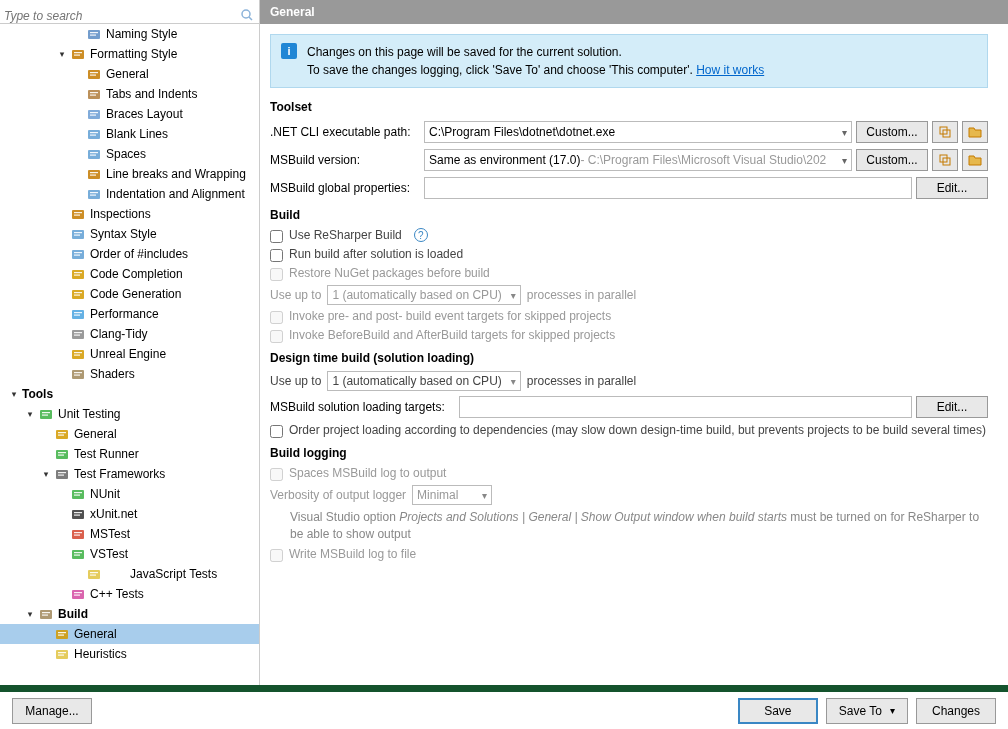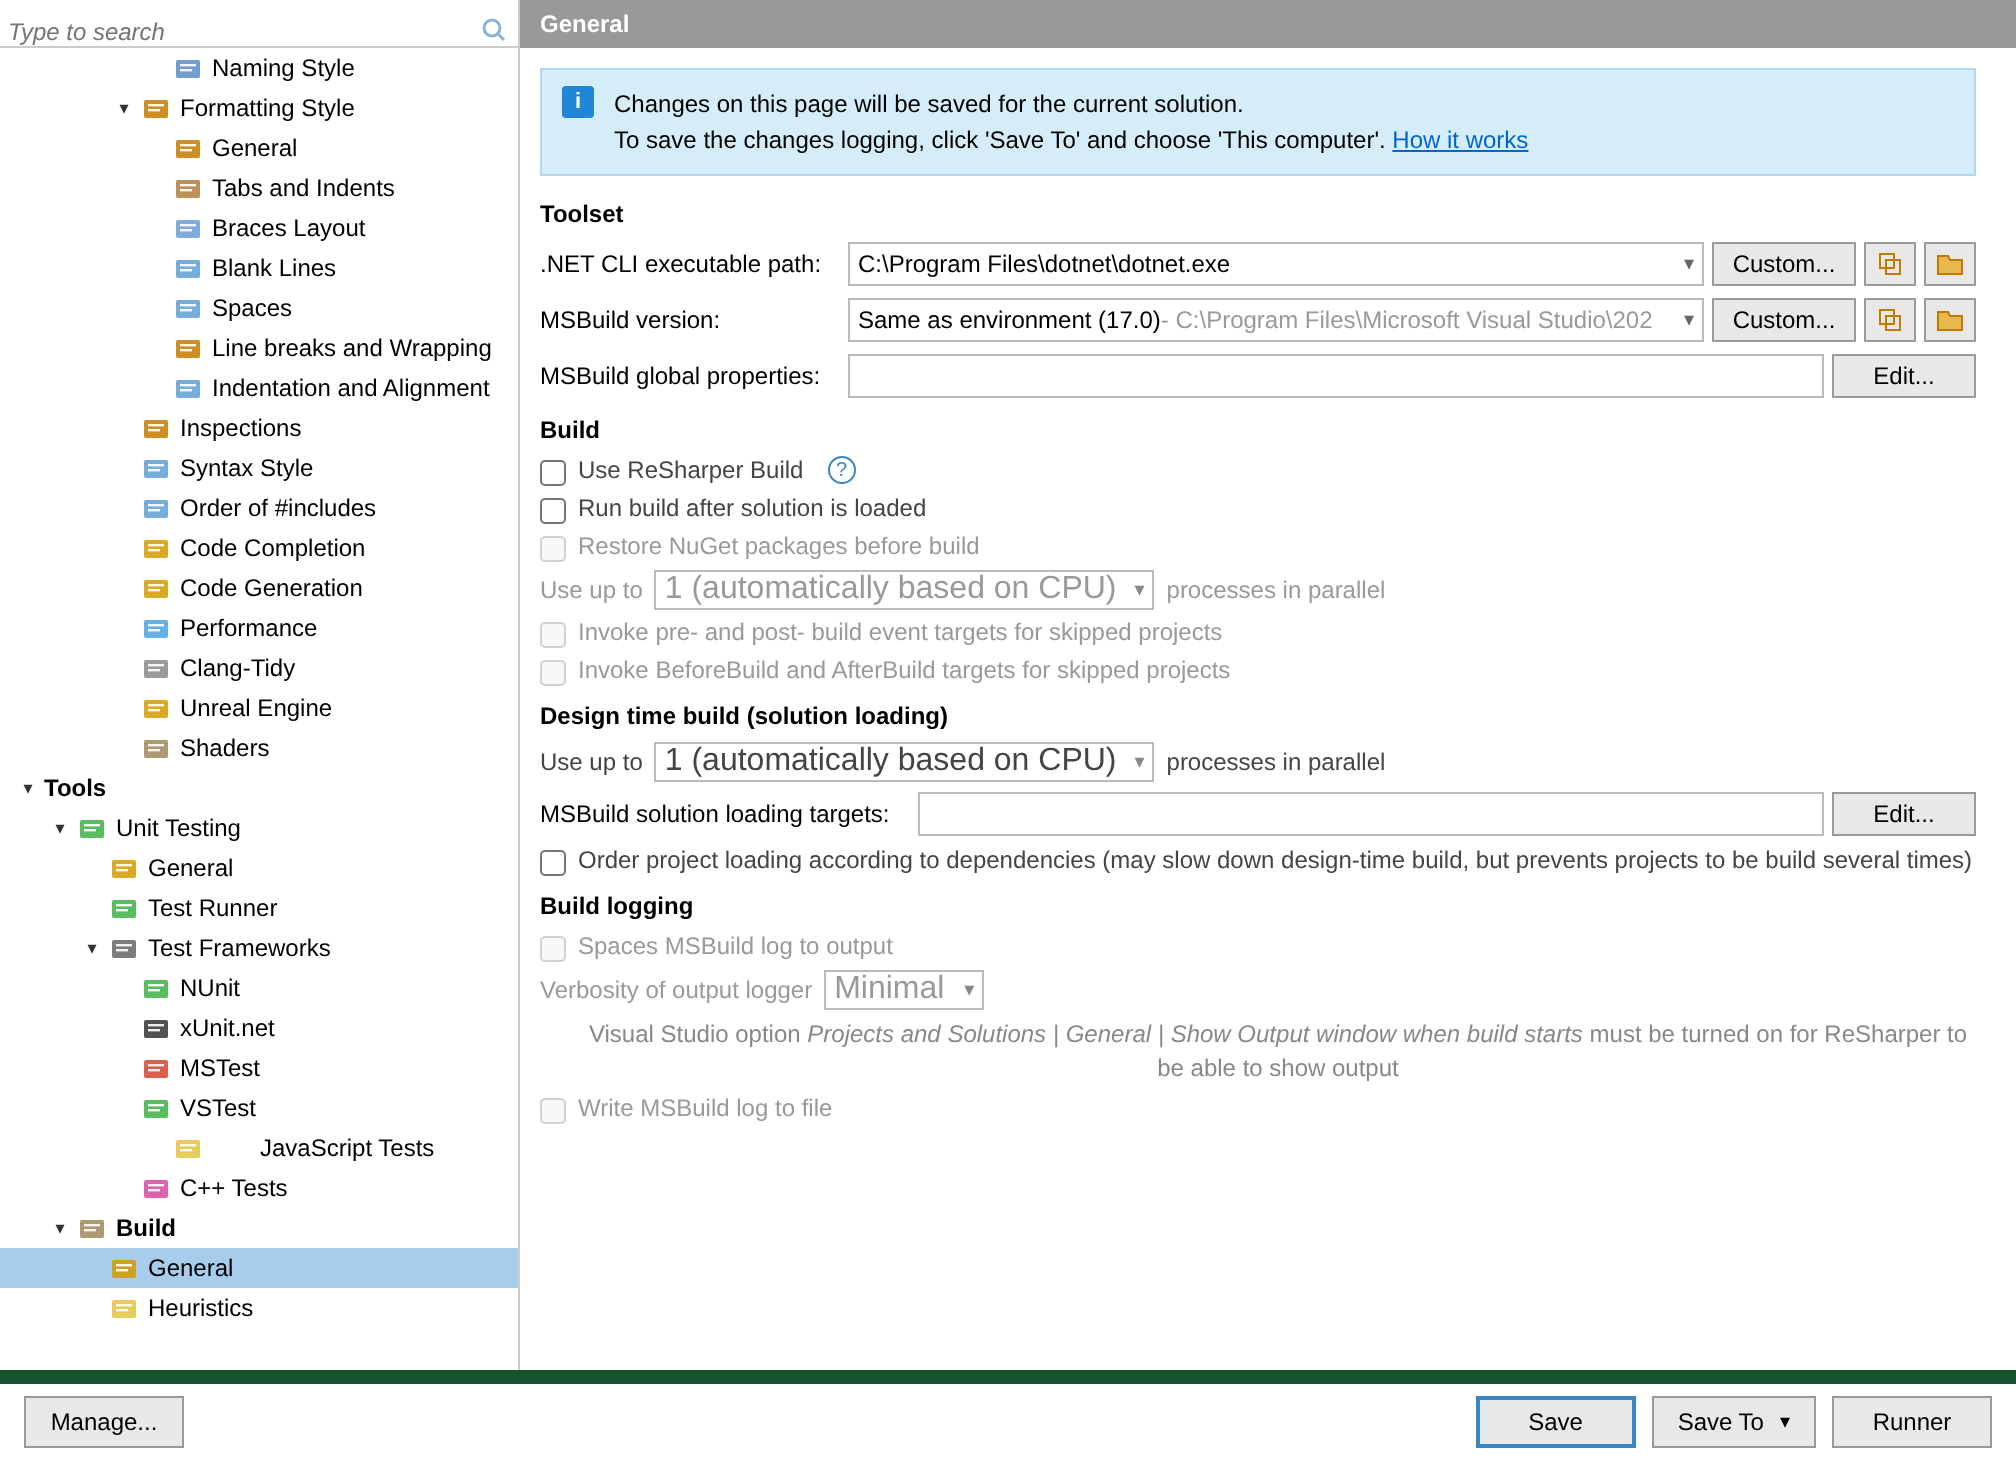--- a/index.html
+++ b/index.html
@@ -28,26 +28,26 @@
 .form-label { width: 150px; flex-shrink: 0; color: #000000; }
 .form-input { flex: 1; border: 1px solid #bbb; padding: 2px 4px; height: 22px; font-size: 12px; background: #fff; }
 .dropdown { flex: 1; border: 1px solid #bbb; padding: 2px 6px 2px 4px; height: 22px; font-size: 12px; background: #fff; display: flex; align-items: center; position: relative; }
 .dropdown::after { content: "▾"; position: absolute; right: 4px; color: #666; font-size: 10px; }
 .dropdown .dimmed { color: #999; }
 .btn { border: 1px solid #999; background: #e8e8e8; padding: 2px 12px; height: 22px; font-size: 12px; cursor: pointer; display: inline-flex; align-items: center; justify-content: center; }
 .btn-small { width: 26px; padding: 0; }
 .checkbox-row { display: flex; align-items: flex-start; margin-bottom: 4px; color: #444; gap: 6px; }
 .checkbox-row input[type="checkbox"] { margin-top: 2px; flex-shrink: 0; }
 .checkbox-row.disabled { color: #999; }
-.inline-select { border: 1px solid #bbb; padding: 1px 18px 1px 4px; height: 20px; font-size: 16px; color: #999; position: relative; margin: 0 6px; display: inline-flex; align-items: center; background: #fff; min-width: 190px; }
+.inline-select { border: 1px solid #bbb; padding: 1px 18px 1px 4px; height: 20px; font-size: 12px; color: #999; position: relative; margin: 0 6px; display: inline-flex; align-items: center; background: #fff; min-width: 190px; }
 .inline-select::after { content: "▾"; position: absolute; right: 4px; color: #888; font-size: 10px; }
 .inline-row { display: flex; align-items: center; margin-bottom: 4px; color: #444; }
 .inline-row.disabled { color: #999; }
 .help-circle { width: 14px; height: 14px; border: 1px solid #3a87c4; border-radius: 50%; color: #3a87c4; display: inline-flex; align-items: center; justify-content: center; font-size: 10px; margin-left: 6px; cursor: pointer; }
-.note-text { color: #888; font-size: 12px; margin: 4px 0 4px 20px; line-height: 1.4; text-align: center; }
+.note-text { color: #888; font-size: 12px; margin: 4px 0 4px 20px; line-height: 1.4; }
 .note-text em { font-style: italic; }
 .footer { height: 44px; border-top: 7px solid #14532d; display: flex; align-items: center; padding: 0 12px; gap: 8px; }
 .footer .spacer { flex: 1; }
 .footer .btn { min-width: 80px; height: 26px; }
 .footer .btn.primary { border: 2px solid #3a87c4; }
 .footer .btn.dropdown-btn::after { content: " ▾"; margin-left: 8px; font-size: 10px; }
 .gap4 { gap: 4px; }
 svg { display: block; }
 </style>
 </head>
@@ -544,14 +544,14 @@
 
     </div>
   </div>
 </div>
 
 <div class="footer">
   <button class="btn">Manage...</button>
   <span class="spacer"></span>
   <button class="btn primary">Save</button>
   <button class="btn dropdown-btn">Save To</button>
-  <button class="btn">Runner</button>
+  <button class="btn">Changes</button>
 </div>
 
 </body></html>

